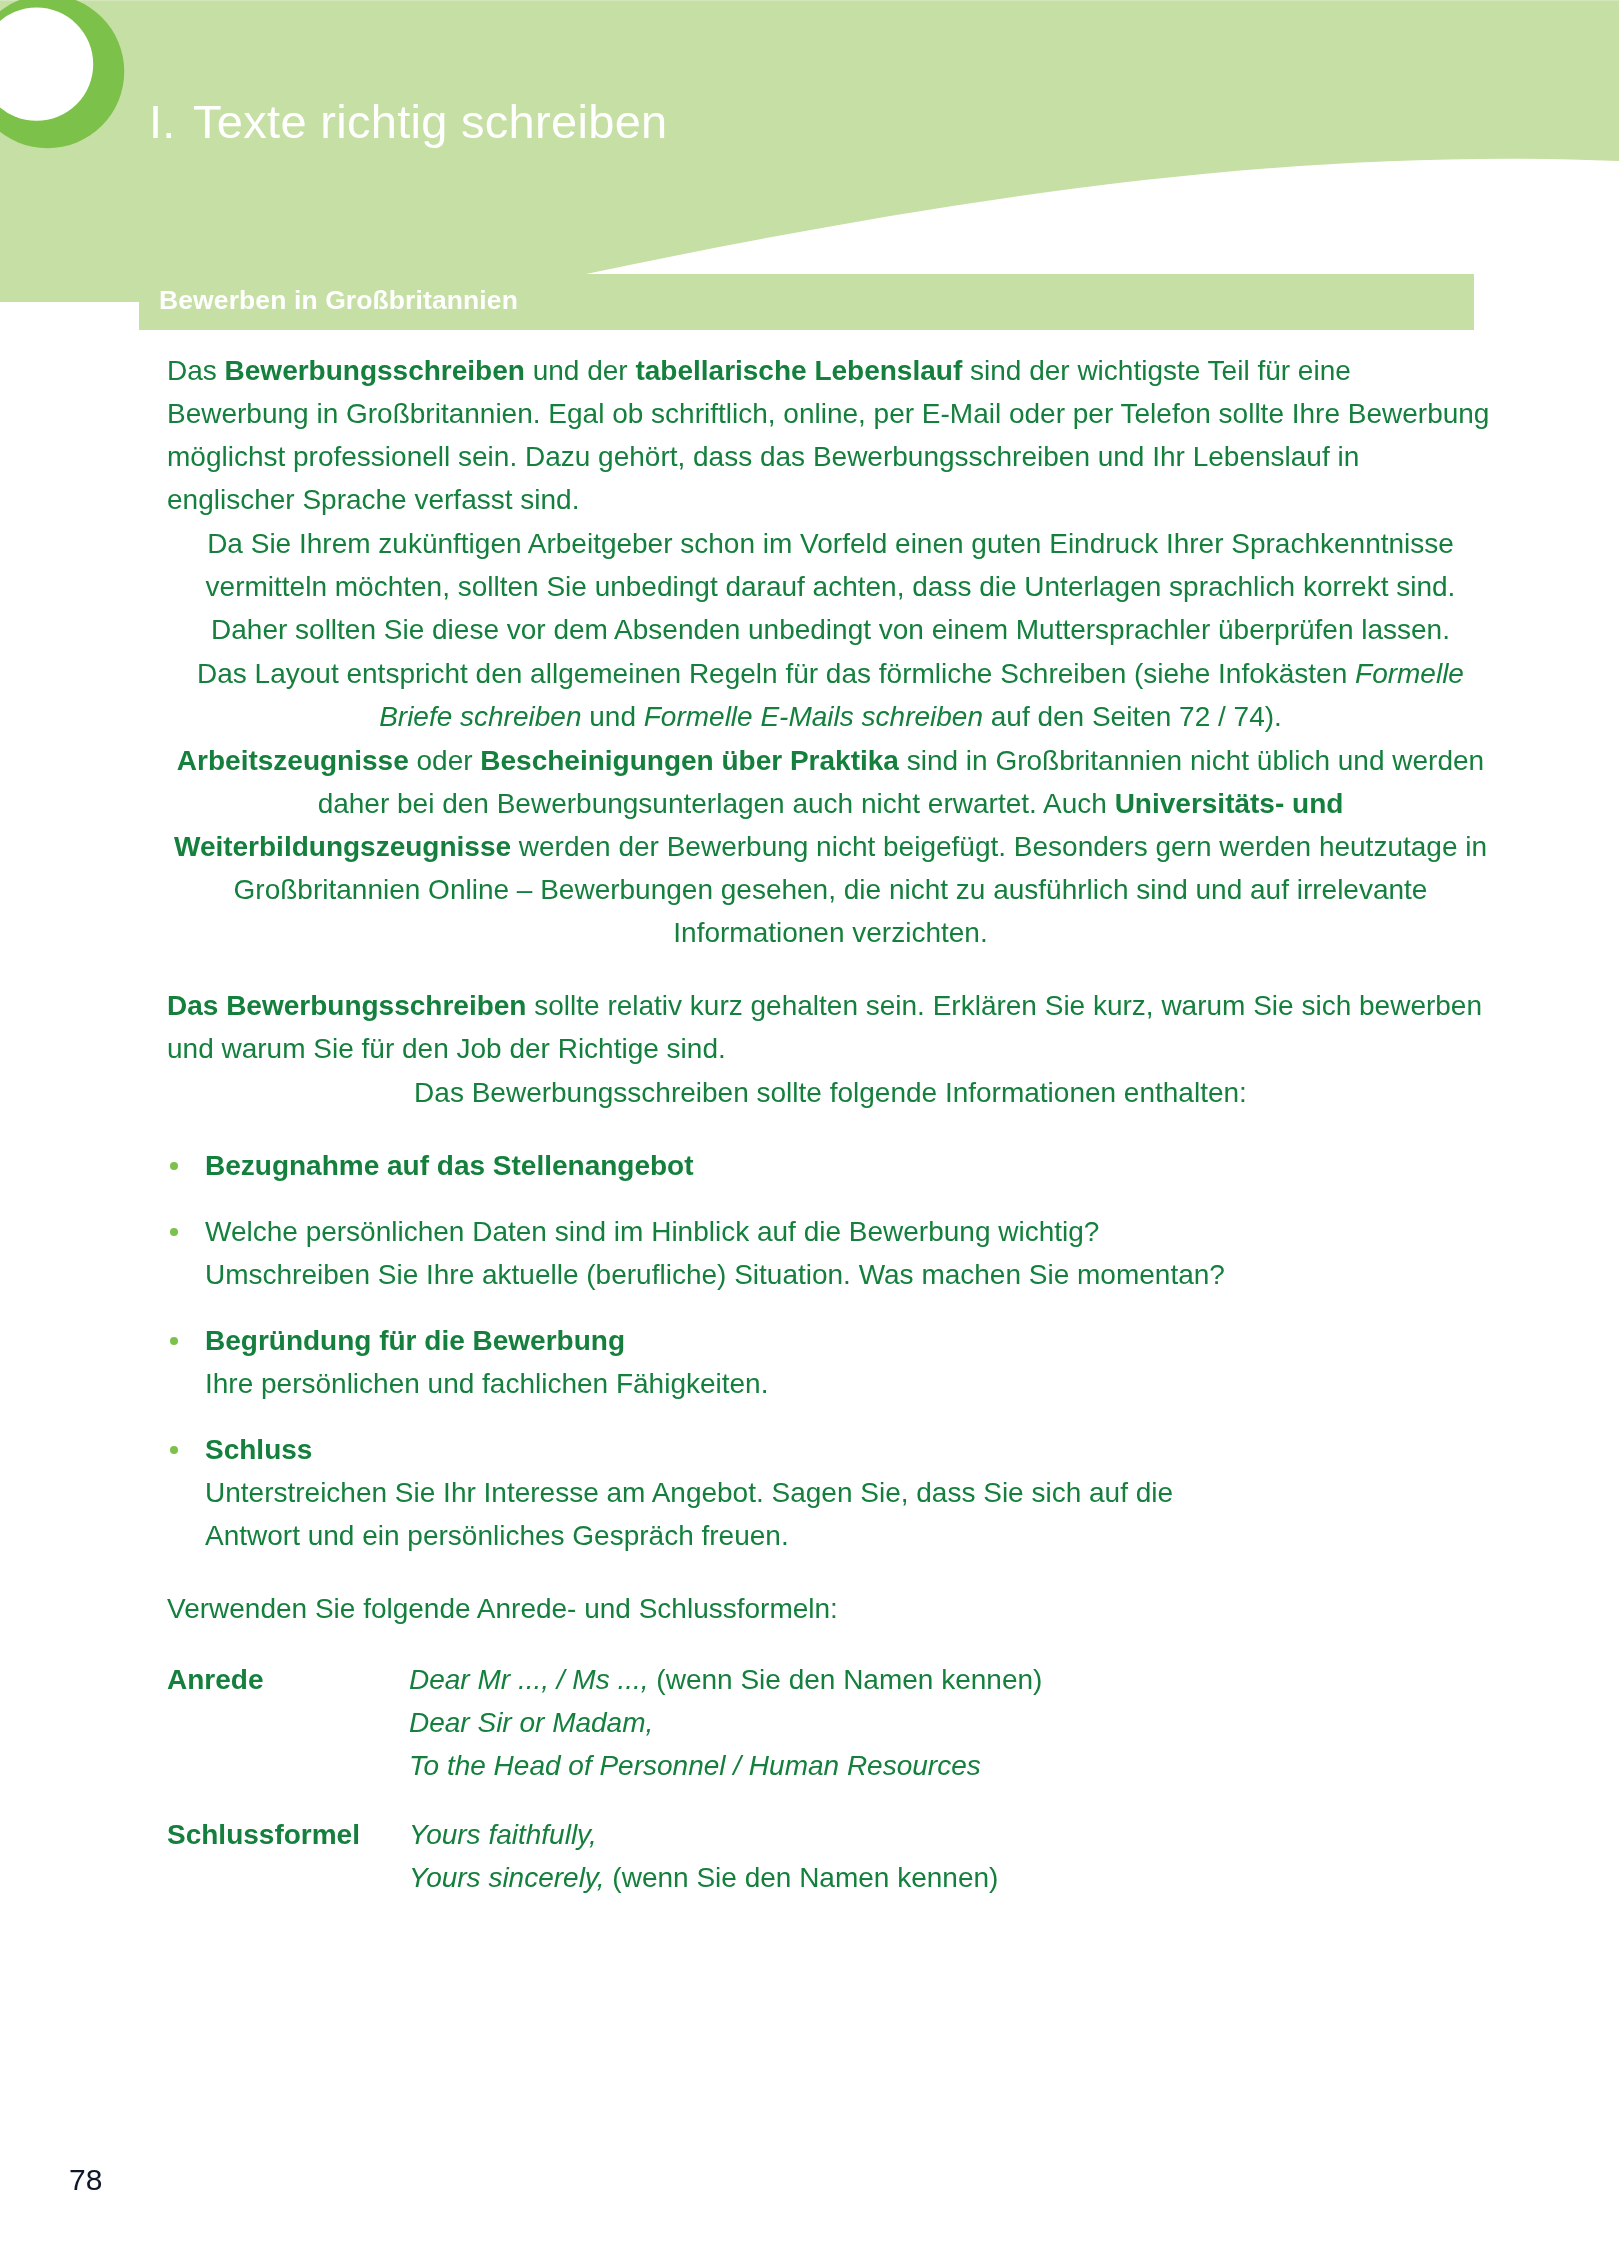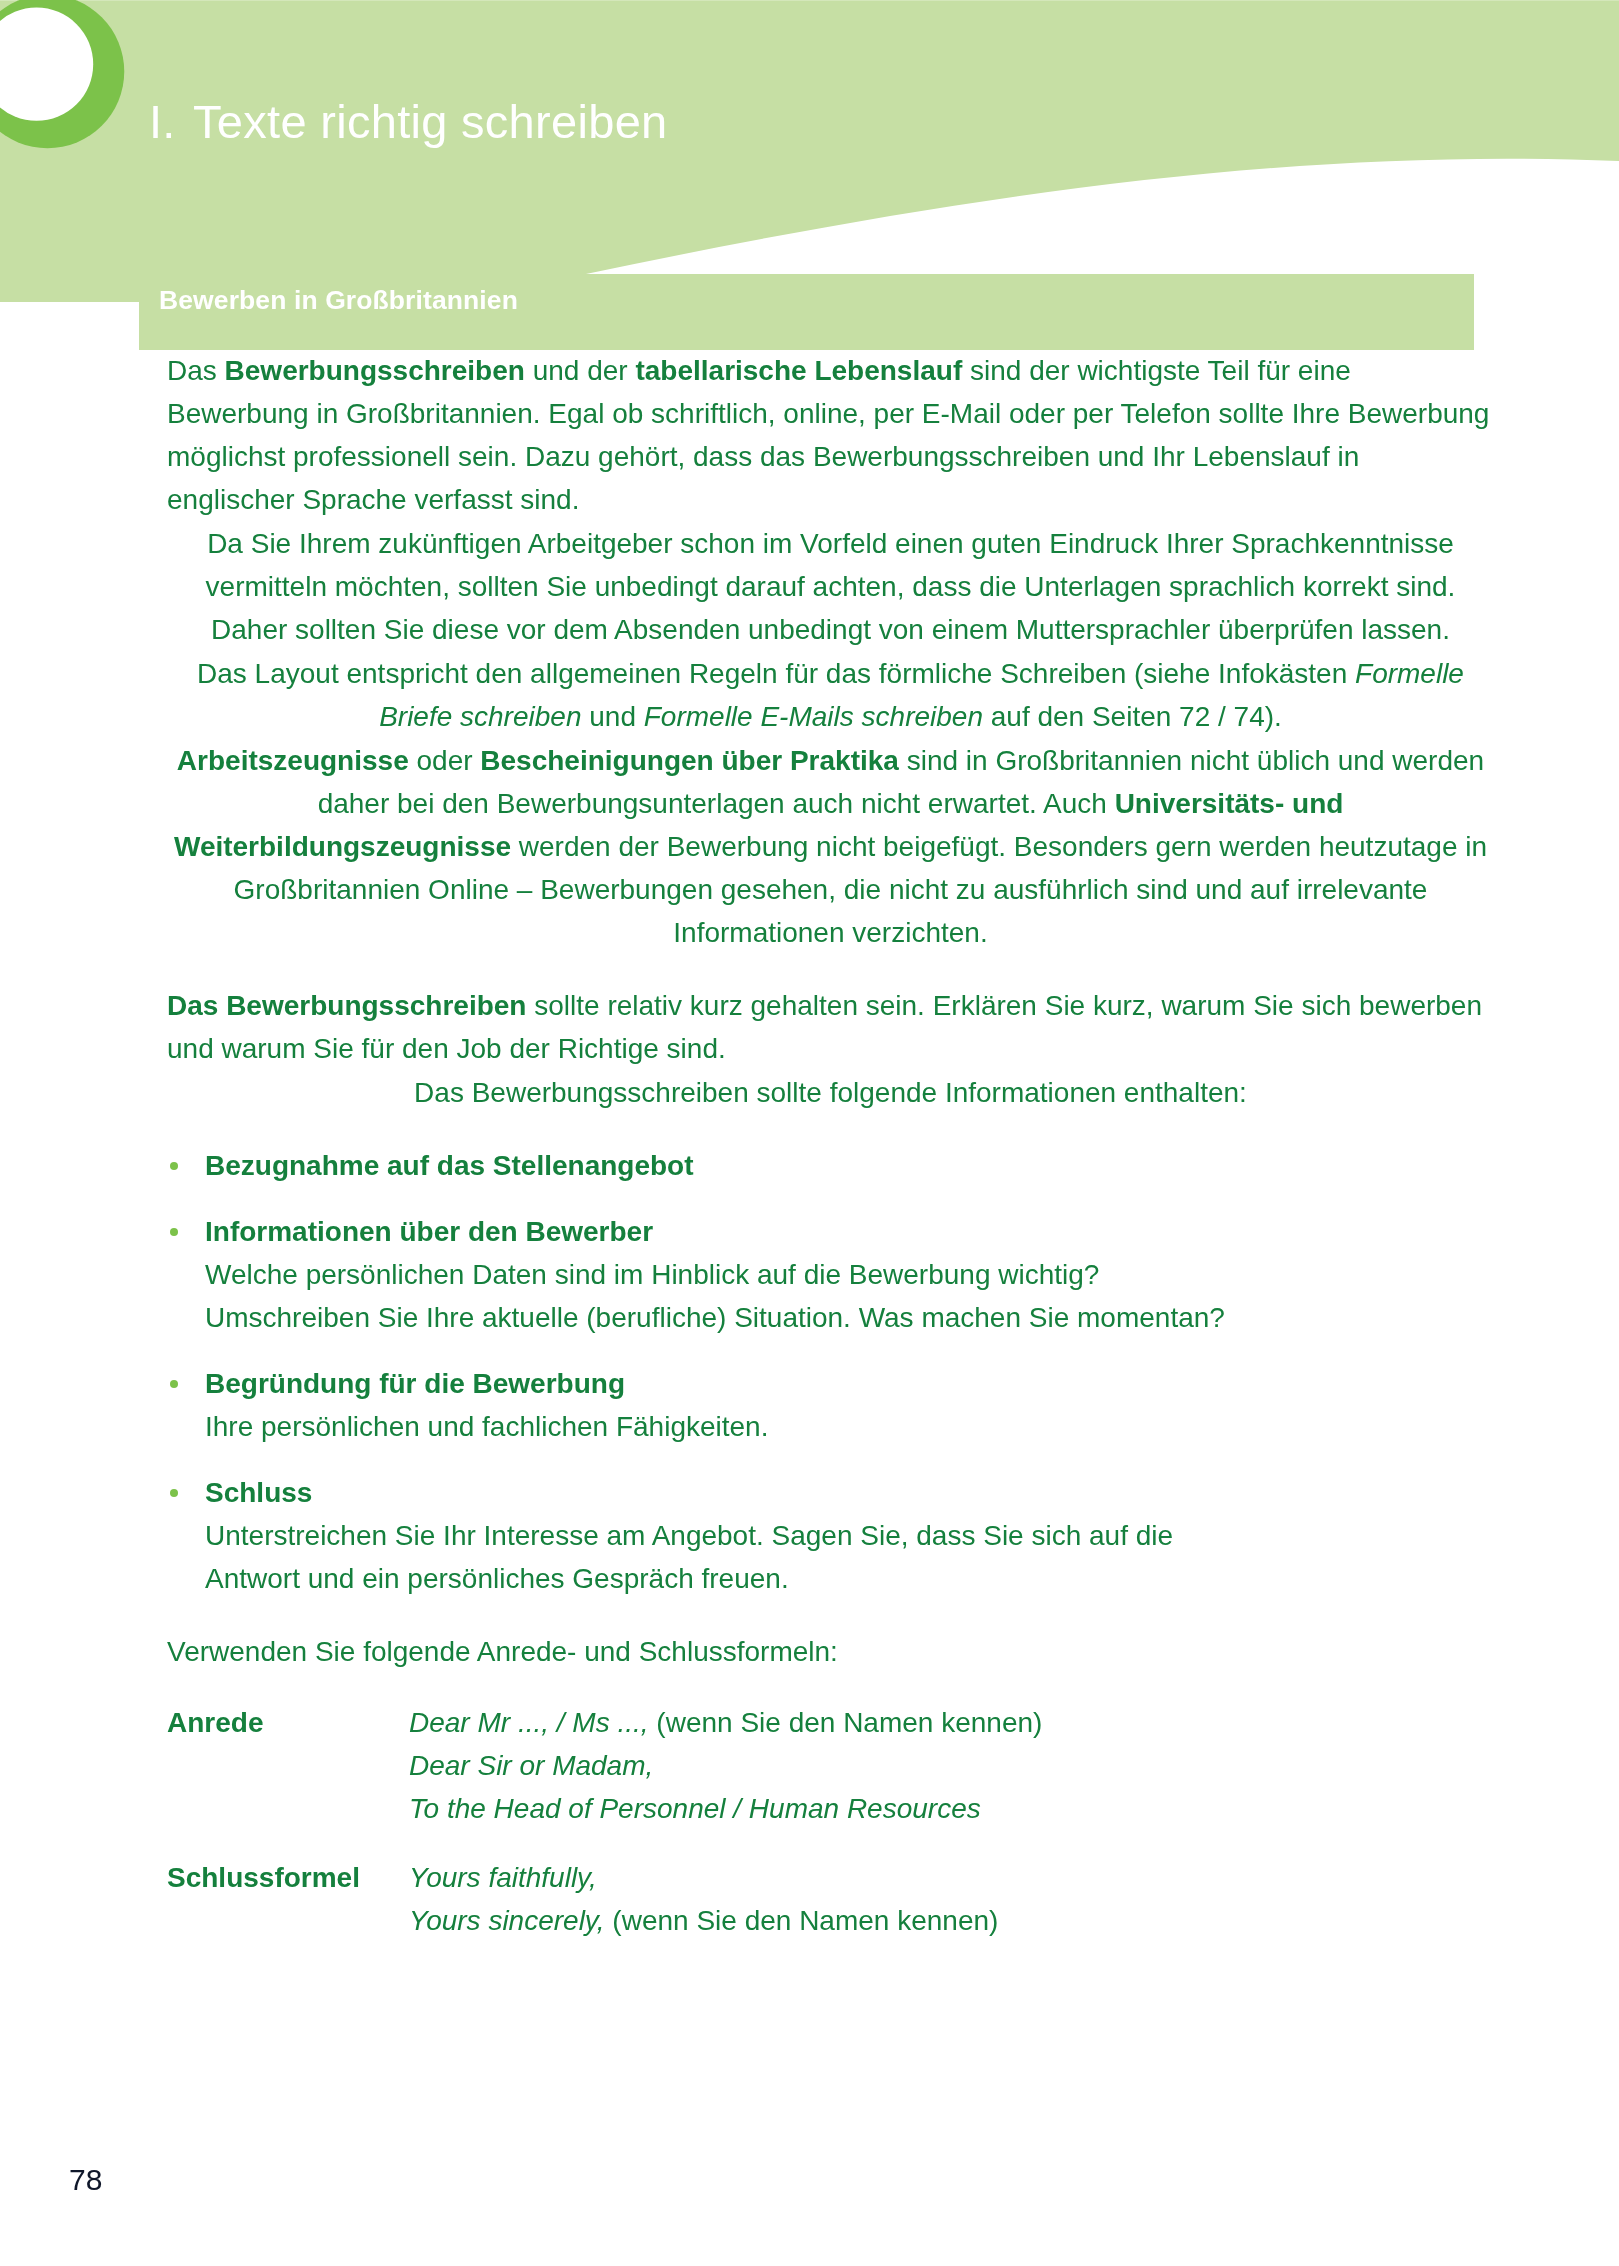--- a/index.html
+++ b/index.html
@@ -48,21 +48,21 @@
     top: 0; left: 0;
     width: 1619px;
     z-index: 2;
   }
 
   #section-heading-bar {
     position: absolute;
     top: 274px;
     left: 139px;
     width: 1335px;
-    height: 76px;
+    height: 56px;
     background: #c6dfa4;
   }
   #section-heading-label {
     position: absolute;
     left: 20px;
     top: 11px;
     color: #ffffff;
     font-size: 26.5px;
     font-weight: bold;
     letter-spacing: 0.1px;
@@ -197,21 +197,20 @@
 
     <div class="para-gap"></div>
 
     <ul class="bullets">
       <li class="bullet-item">
         <span class="bullet-dot"></span>
         <span class="bullet-title">Bezugnahme auf das Stellenangebot</span>
       </li>
       <li class="bullet-item">
         <span class="bullet-dot"></span>
-        <span class="bullet-title">Informationen über den Bewerber</span>
         <span class="bullet-line">Welche persönlichen Daten sind im Hinblick auf die Bewerbung wichtig?</span>
         <span class="bullet-line">Umschreiben Sie Ihre aktuelle (berufliche) Situation. Was machen Sie momentan?</span>
       </li>
       <li class="bullet-item">
         <span class="bullet-dot"></span>
         <span class="bullet-title">Begründung für die Bewerbung</span>
         <span class="bullet-line">Ihre persönlichen und fachlichen Fähigkeiten.</span>
       </li>
       <li class="bullet-item">
         <span class="bullet-dot"></span>

